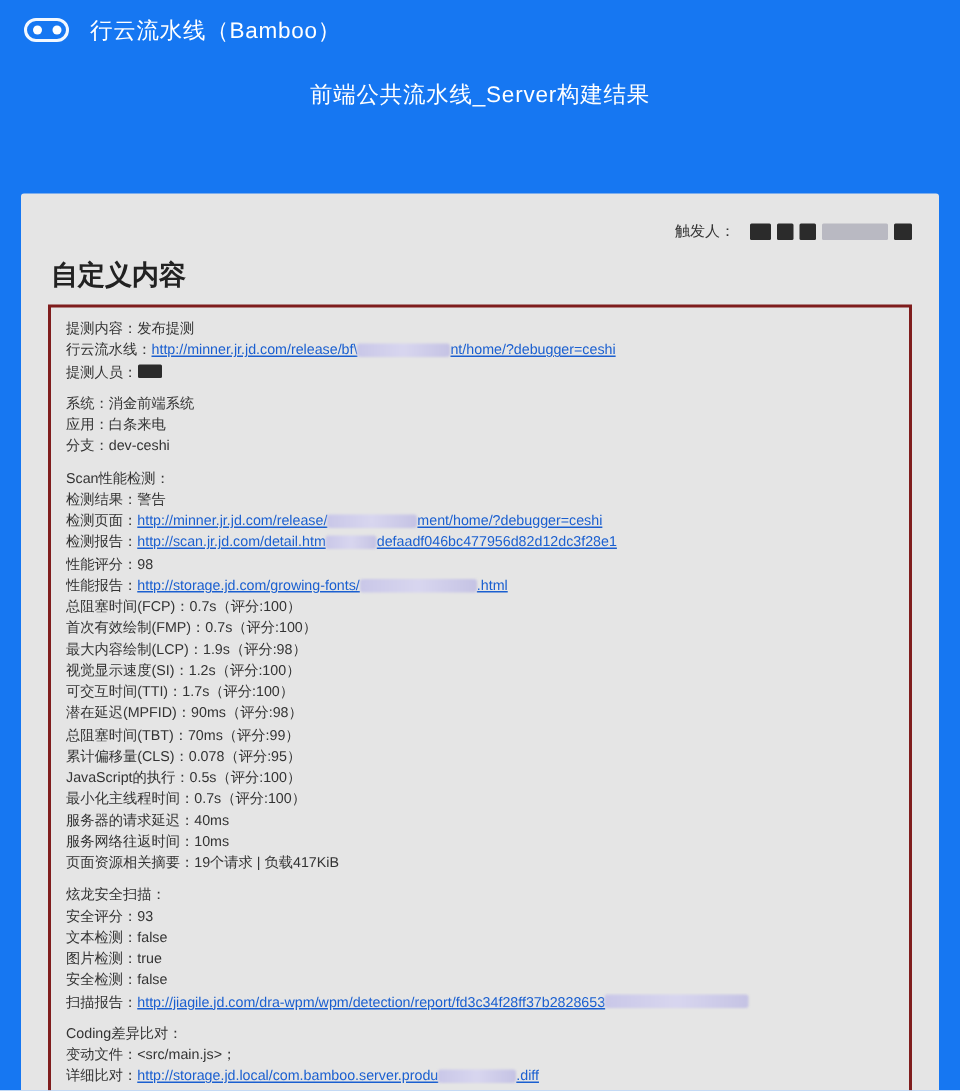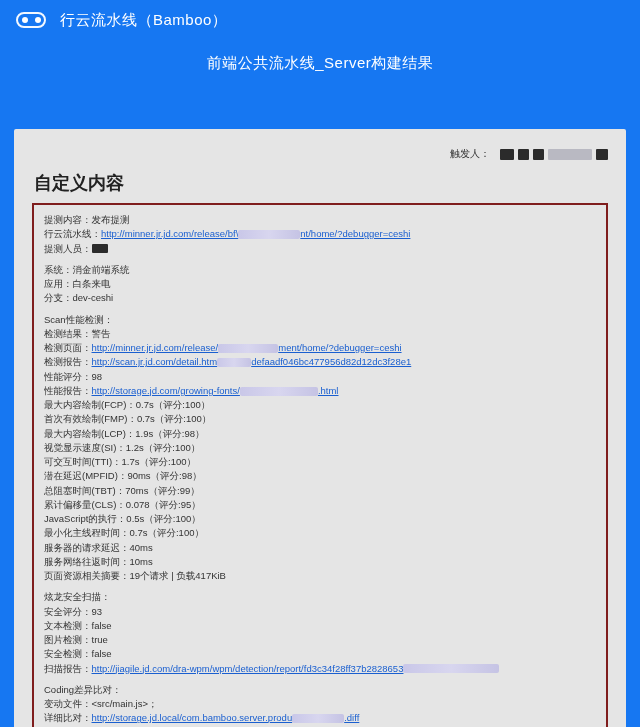--- a/index.html
+++ b/index.html
@@ -191,21 +191,21 @@
         </div>
         <div class="ln">
           <span>检测报告：</span><a class="lnk" href="#">http://scan.jr.jd.com/detail.htm</a><span class="blur" style="width:34px"></span><a class="lnk" href="#">defaadf046bc477956d82d12dc3f28e1</a>
         </div>
         <div class="ln">
           <span>性能评分：</span><span>98</span>
         </div>
         <div class="ln">
           <span>性能报告：</span><a class="lnk" href="#">http://storage.jd.com/growing-fonts/</a><span class="blur" style="width:78px"></span><a class="lnk" href="#">.html</a>
         </div>
-        <div class="ln"><span>最大内容绘制(FCP)：</span><span>0.7s（评分:100）</span></div>
+        <div class="ln"><span>总阻塞时间(FCP)：</span><span>0.7s（评分:100）</span></div>
         <div class="ln"><span>首次有效绘制(FMP)：</span><span>0.7s（评分:100）</span></div>
         <div class="ln"><span>最大内容绘制(LCP)：</span><span>1.9s（评分:98）</span></div>
         <div class="ln"><span>视觉显示速度(SI)：</span><span>1.2s（评分:100）</span></div>
         <div class="ln"><span>可交互时间(TTI)：</span><span>1.7s（评分:100）</span></div>
         <div class="ln"><span>潜在延迟(MPFID)：</span><span>90ms（评分:98）</span></div>
         <div class="ln"><span>总阻塞时间(TBT)：</span><span>70ms（评分:99）</span></div>
         <div class="ln"><span>累计偏移量(CLS)：</span><span>0.078（评分:95）</span></div>
         <div class="ln"><span>JavaScript的执行：</span><span>0.5s（评分:100）</span></div>
         <div class="ln"><span>最小化主线程时间：</span><span>0.7s（评分:100）</span></div>
         <div class="ln"><span>服务器的请求延迟：</span><span>40ms</span></div>

